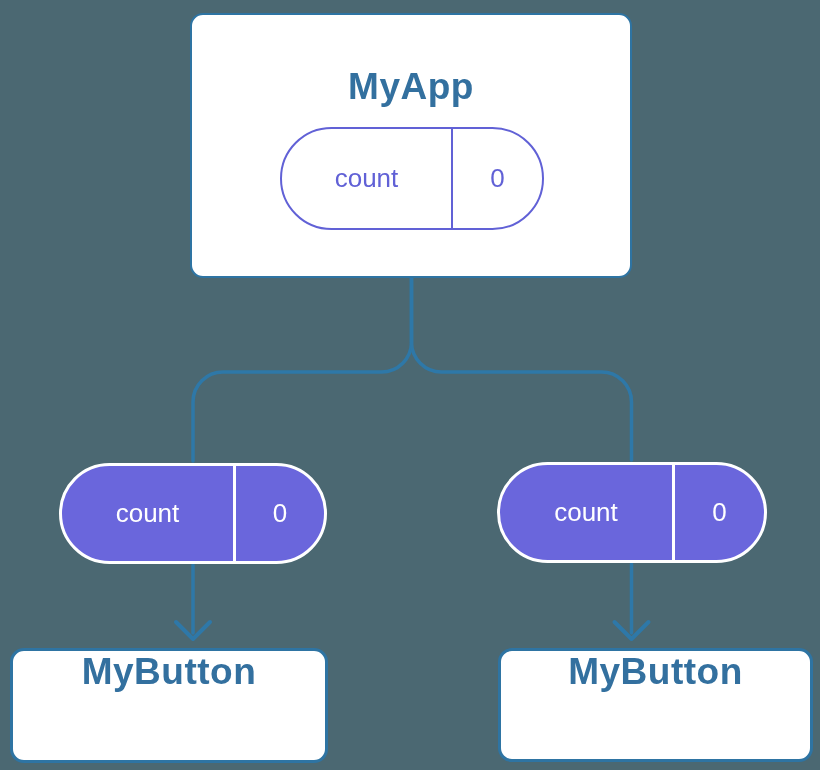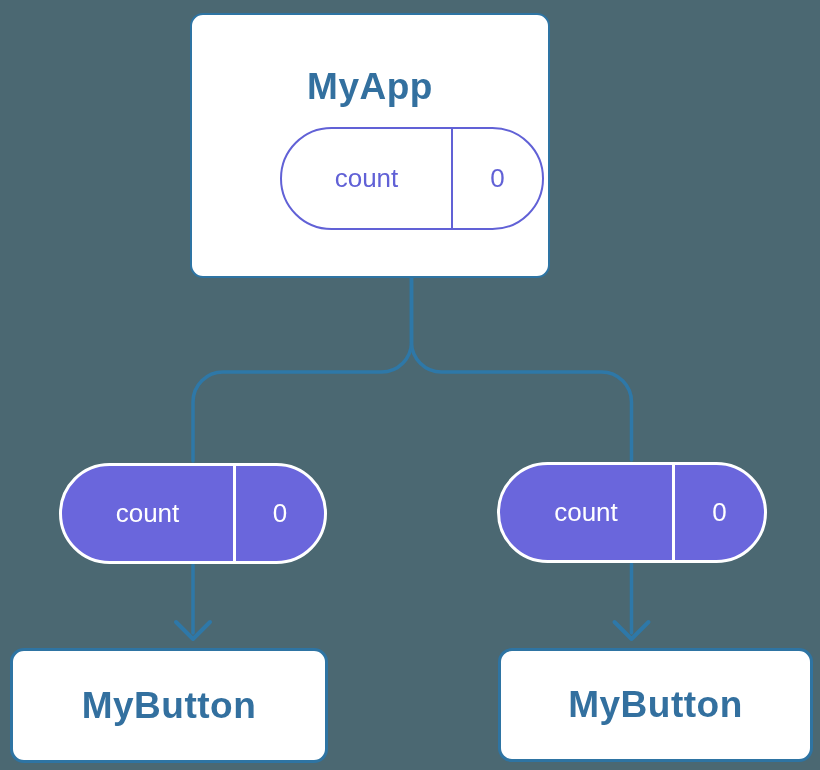--- a/index.html
+++ b/index.html
@@ -44,21 +44,21 @@
   }
   .node-title {
     color: var(--node_text, #33709F);
     font-weight: 700;
     font-size: 37px;
     letter-spacing: 0.5px;
   }
   #app-node {
     left: 190px;
     top: 13px;
-    width: 360px;
+    width: 442px;
     height: 265px;
     border-radius: 13px;
   }
   #app-node .node-title {
     position: absolute;
     left: 0;
     top: 50px;
     width: 100%;
     line-height: 44px;
     text-align: center;
@@ -106,21 +106,20 @@
     grid-template-columns: 171px 1fr;
   }
   #pill-right {
     left: 497px;
     top: 462px;
     width: 270px;
     grid-template-columns: 172px 1fr;
   }
   .button-node {
     display: flex;
-    align-items: center;
     justify-content: center;
     border-radius: 14px;
     border-width: 3px;
   }
   #button-node-left {
     left: 10px;
     top: 648px;
     width: 318px;
     height: 115px;
   }

